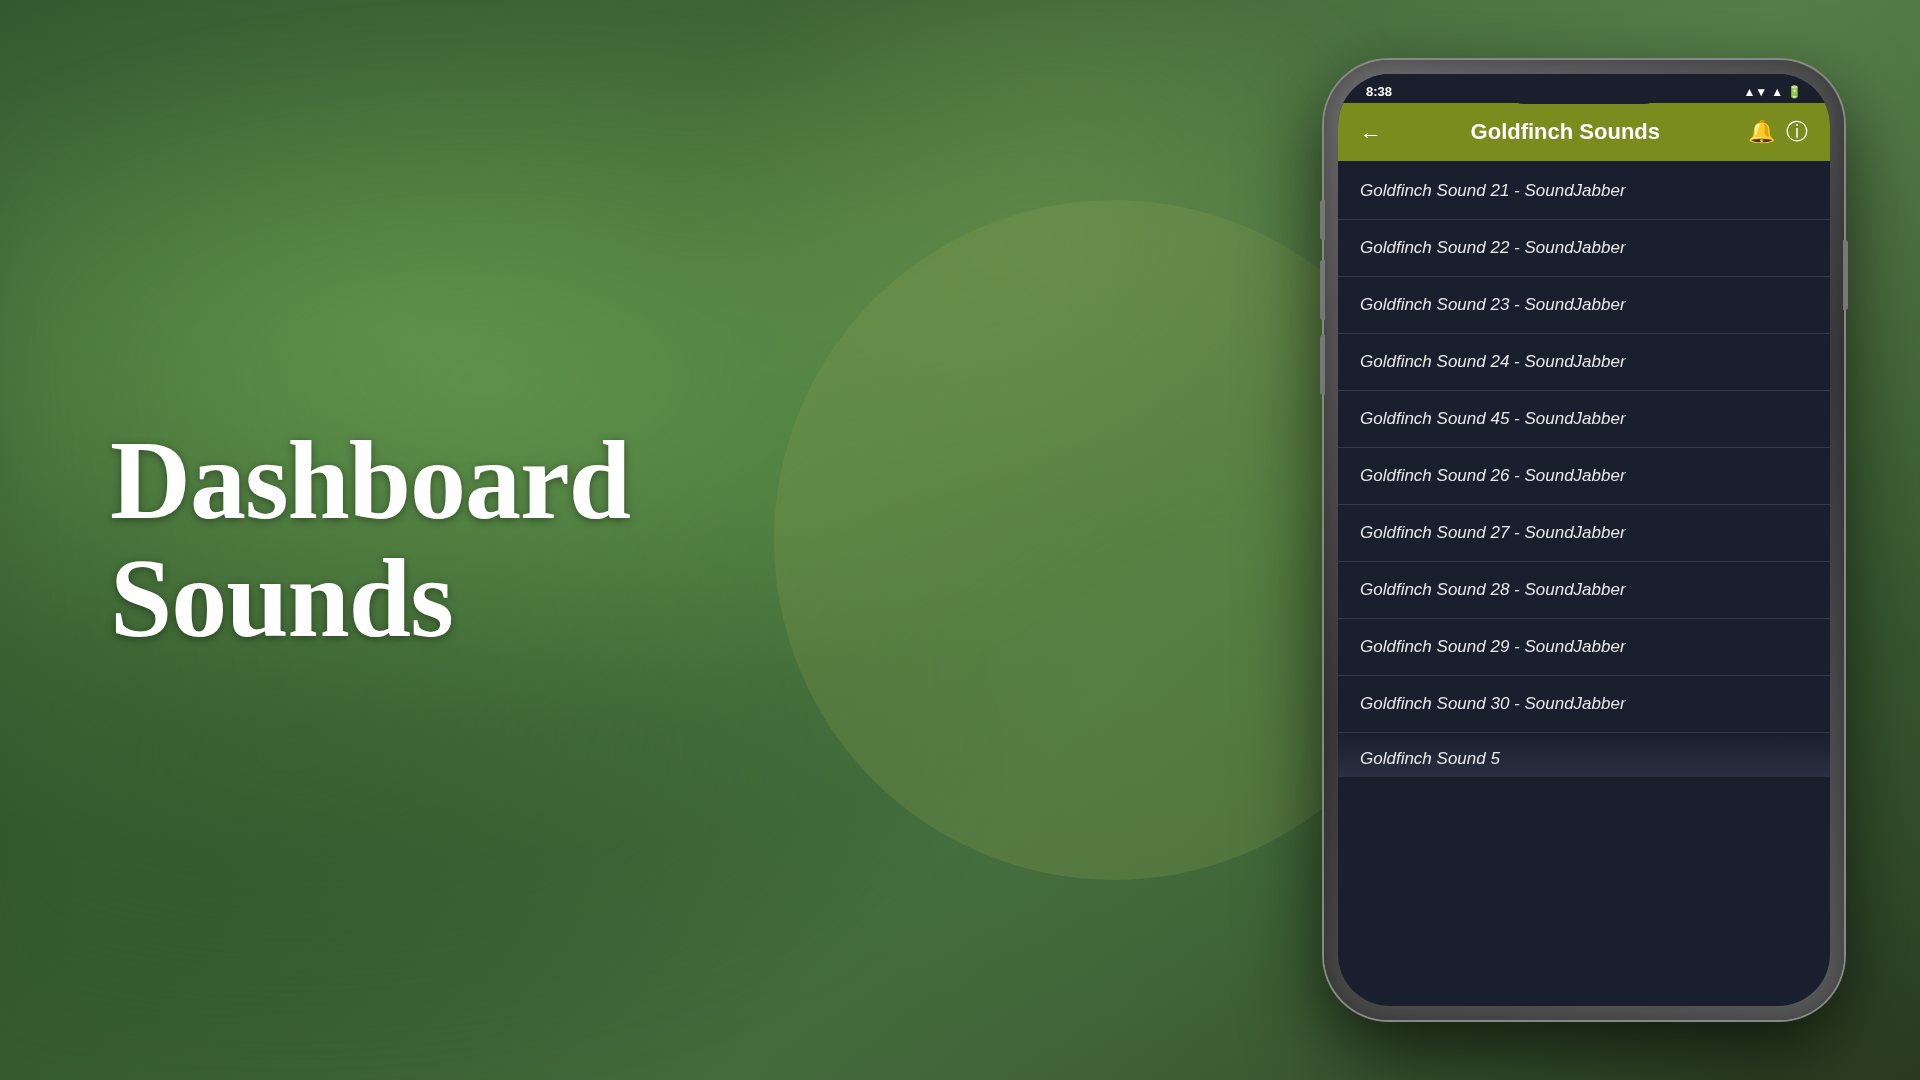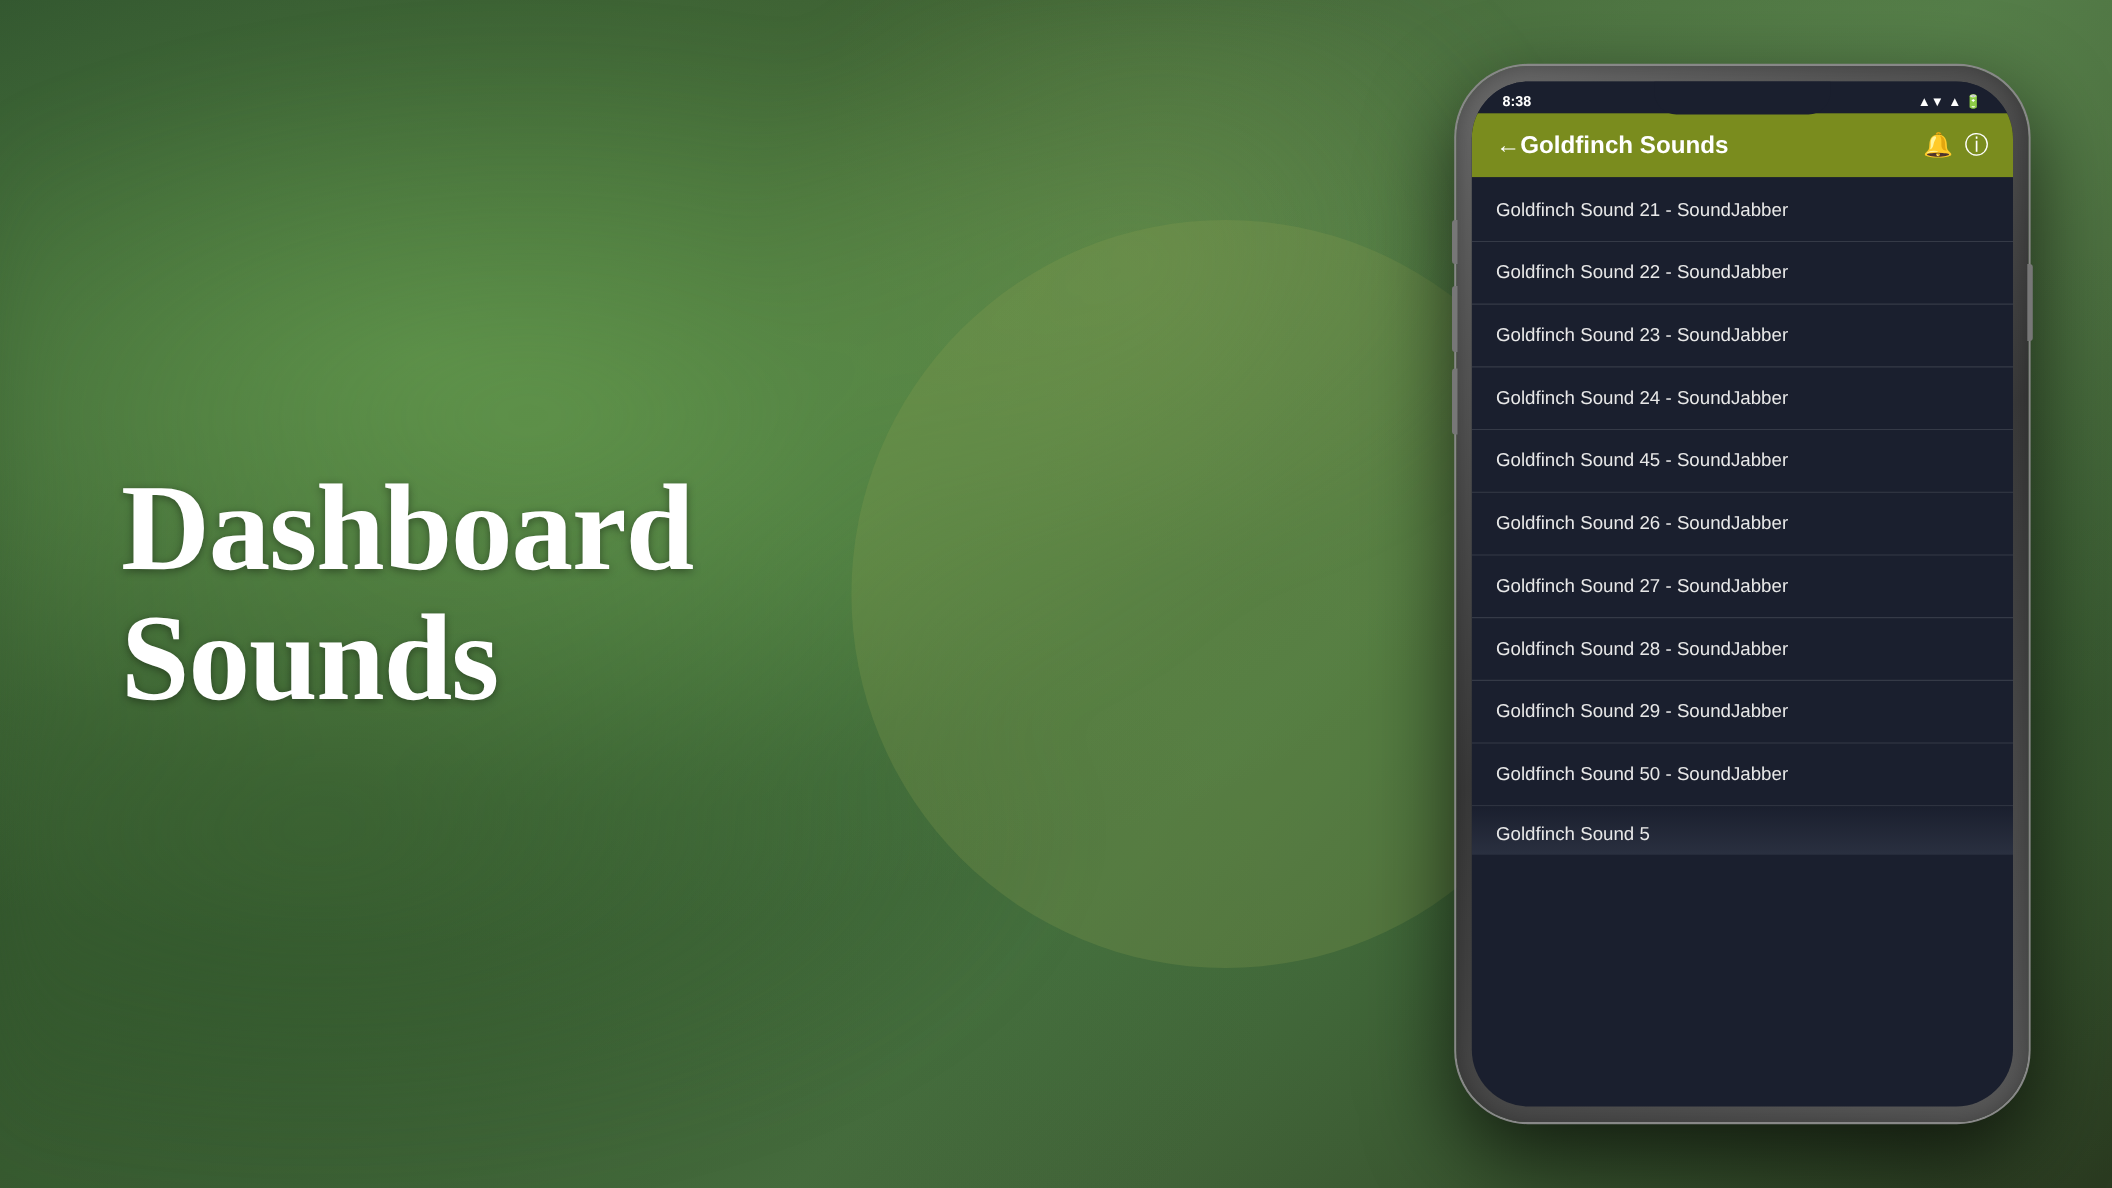--- a/index.html
+++ b/index.html
@@ -139,34 +139,35 @@
       display: flex;
       align-items: center;
       justify-content: space-between;
     }
 
     .app-header-title {
       font-family: sans-serif;
       font-size: 22px;
       font-weight: 700;
       color: white;
-      text-align: left;
+      text-align: center;
       flex: 1;
     }
 
     .header-icon {
       color: white;
       font-size: 22px;
       cursor: pointer;
     }
 
     
     .sound-list {
       flex: 1;
       overflow: hidden;
+      font-style: italic;
     }
 
     .sound-item {
       padding: 18px 22px;
       border-bottom: 1px solid rgba(255,255,255,0.12);
       color: #e8e8e8;
       font-family: sans-serif;
       font-size: 17px;
       font-weight: 400;
       cursor: pointer;
@@ -277,19 +278,19 @@
         <div class="sound-list">
           <div class="sound-item">Goldfinch Sound 21 - SoundJabber</div>
           <div class="sound-item">Goldfinch Sound 22 - SoundJabber</div>
           <div class="sound-item">Goldfinch Sound 23 - SoundJabber</div>
           <div class="sound-item">Goldfinch Sound 24 - SoundJabber</div>
           <div class="sound-item">Goldfinch Sound 45 - SoundJabber</div>
           <div class="sound-item">Goldfinch Sound 26 - SoundJabber</div>
           <div class="sound-item">Goldfinch Sound 27 - SoundJabber</div>
           <div class="sound-item">Goldfinch Sound 28 - SoundJabber</div>
           <div class="sound-item">Goldfinch Sound 29 - SoundJabber</div>
-          <div class="sound-item">Goldfinch Sound 50 - SoundJabber</div>
+          <div class="sound-item">Goldfinch Sound 30 - SoundJabber</div>
           <div class="sound-item-partial">Goldfinch Sound 5</div>
         </div>
       </div>
     </div>
   </div>
 </div>
 
 </body></html>

